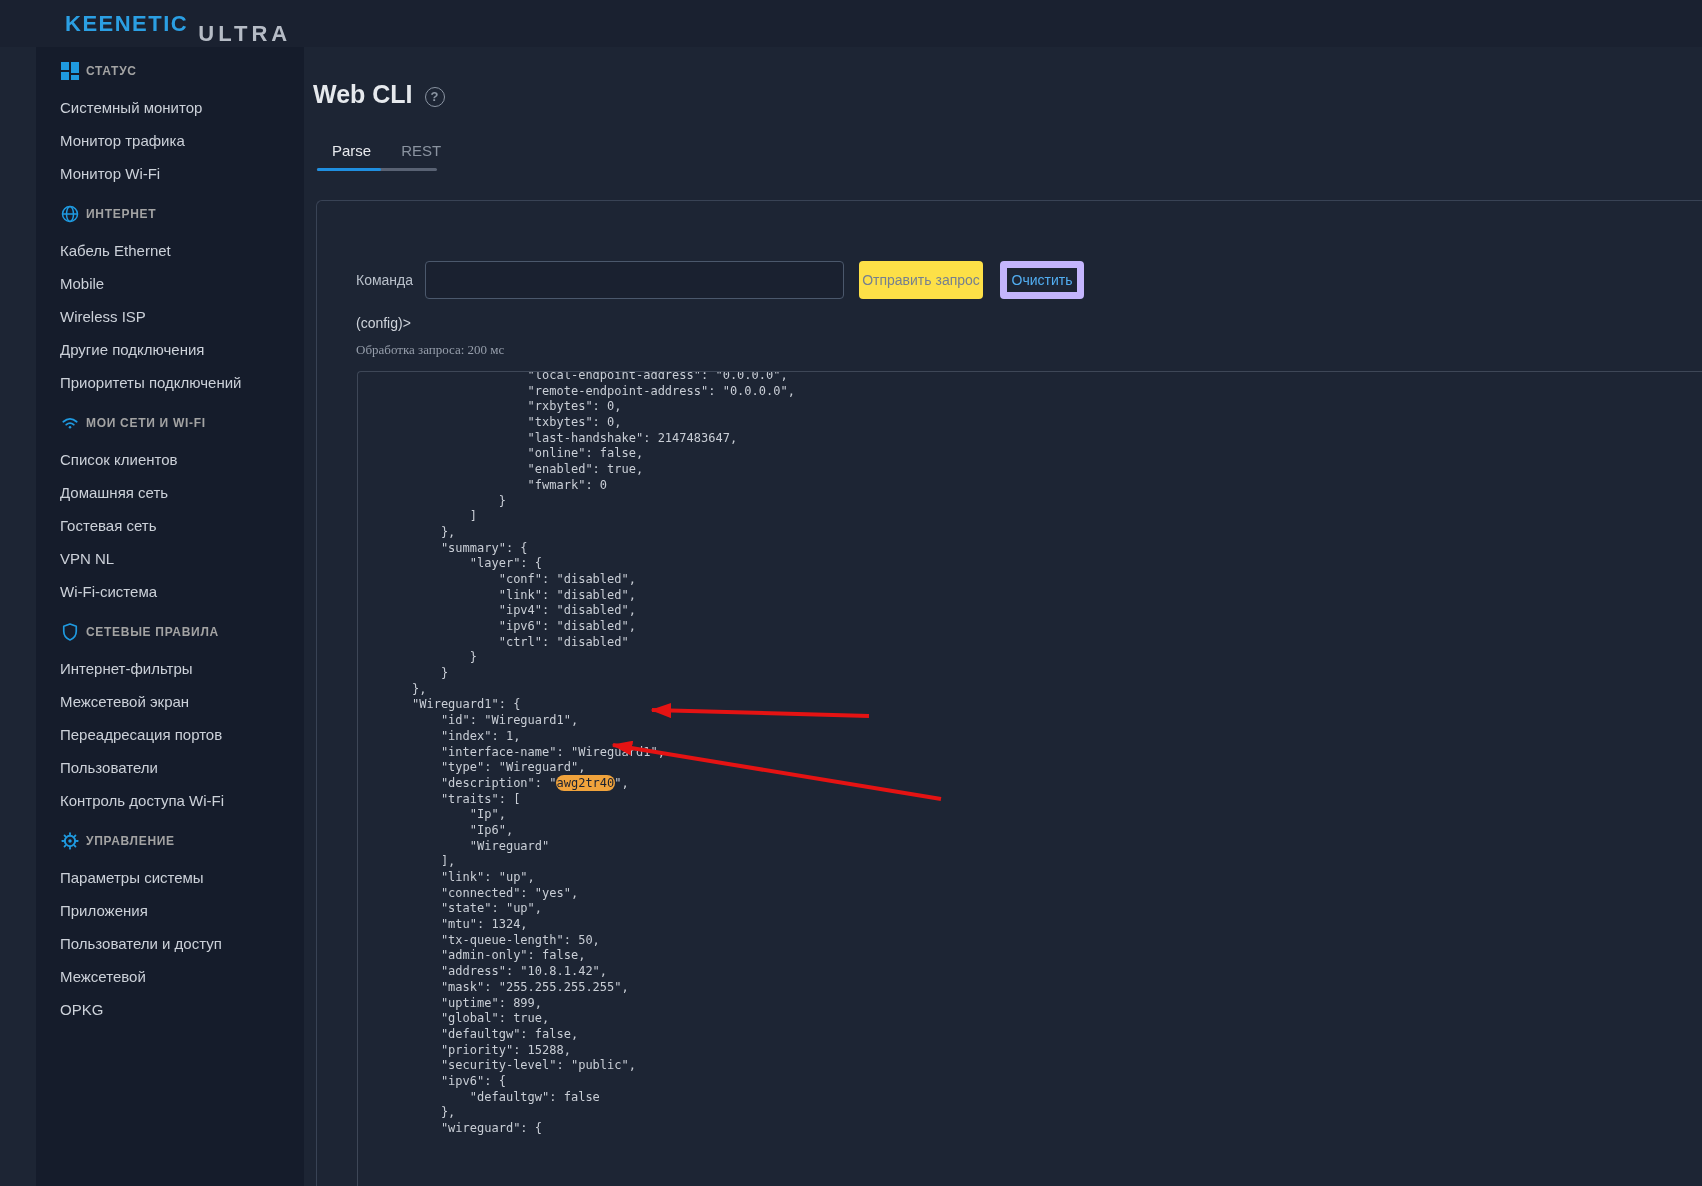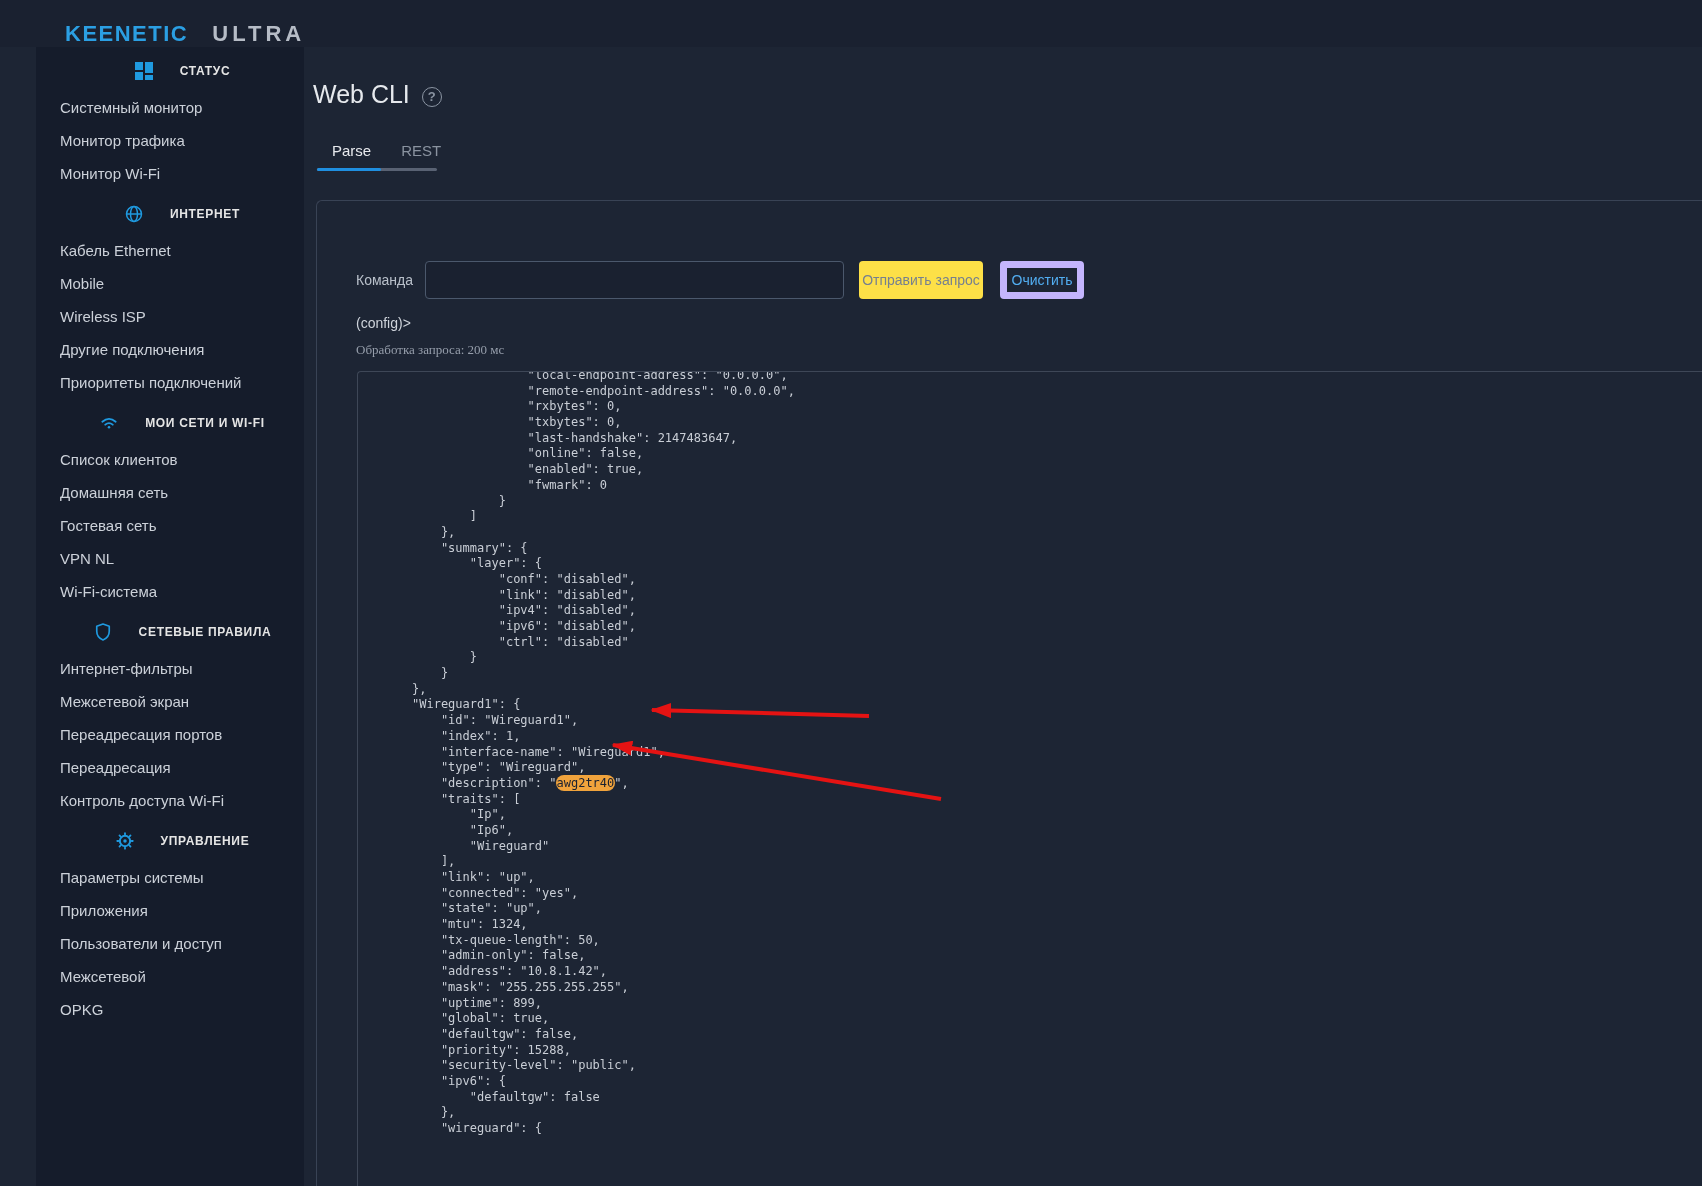--- a/index.html
+++ b/index.html
@@ -11,54 +11,53 @@
     position:relative;
   }
 
   
   .topbar {
     position:absolute; left:0; top:0; width:1702px; height:47px;
     background:#1a2130;
     display:flex; align-items:center;
     padding-left:65px;
   }
-  .logo { display:flex; align-items:flex-end; gap:24px; }
+  .logo { display:flex; align-items:center; gap:10px; }
   .logo-brand {
     color:#2b9fe3; font-size:22px; font-weight:bold; letter-spacing:1.5px;
   }
   .logo-model {
     color:#b6bcc6; font-size:22px; font-weight:bold; letter-spacing:4px;margin-top:21px;
   }
 
   
   .sidebar {
     position:absolute; left:36px; top:47px; width:268px; bottom:0;
     background:#151c2b;
     padding-top:0;
   }
   .nav-section {
-    display:flex; align-items:center; gap:26px;
+    display:flex; align-items:center; gap:6px;
     height:33px; margin-top:7px; margin-bottom:4px;
     padding-left:24px;
-    color:#e5e5e5; font-size:12px; font-weight:bold; letter-spacing:.7px;
+    color:#a3a3a3; font-size:12px; font-weight:bold; letter-spacing:.7px;
     text-transform:uppercase;
-    justify-content:center;
   }
   .nav-icon { width:20px; height:20px; display:inline-flex; }
   .nav-icon svg { width:20px; height:20px; }
   .nav-item {
     height:33px; line-height:33px; padding-left:24px;
     color:#ccd1d9; font-size:15px; cursor:pointer; white-space:nowrap;
   }
 
   
   .main { position:absolute; left:304px; top:47px; right:0; bottom:0; }
 
   .page-head { position:absolute; left:9px; top:33px; display:flex; align-items:center; gap:12px; }
-  .page-title { color:#e6e9ed; font-size:25px; font-weight:normal; }
+  .page-title { color:#e6e9ed; font-size:25px; font-weight:bold; }
   .help-icon {
     width:20px; height:20px; border:1.5px solid #8b95a3; border-radius:50%;
     color:#8b95a3; font-size:13px; font-weight:bold;
     display:flex; align-items:center; justify-content:center; cursor:pointer;
     margin-top:4px;
   }
 
   .tabs { position:absolute; left:13px; top:90px; display:flex; }
   .tab {
     padding:0 15px; height:32px; line-height:28px; font-size:15px;
@@ -179,21 +178,21 @@
       <span class="nav-icon">
         <svg viewBox="0 0 24 24" fill="none" stroke="#1f9ae0" stroke-width="2" stroke-linejoin="round">
           <path d="M12 2.5 L19.5 5.2 V11 C19.5 15.8 16.4 19.7 12 21.5 C7.6 19.7 4.5 15.8 4.5 11 V5.2 Z"></path>
         </svg>
       </span>
       <span>СЕТЕВЫЕ ПРАВИЛА</span>
     </div>
     <div class="nav-item">Интернет-фильтры</div>
     <div class="nav-item">Межсетевой экран</div>
     <div class="nav-item">Переадресация портов</div>
-    <div class="nav-item">Переадресация</div>
+    <div class="nav-item">Пользователи</div>
     <div class="nav-item">Контроль доступа Wi-Fi</div>
     <div class="nav-section">
       <span class="nav-icon">
         <svg viewBox="0 0 24 24">
           <g fill="#1f9ae0">
             <circle cx="12" cy="12" r="6.2" fill="none" stroke="#1f9ae0" stroke-width="2.4"></circle>
             <circle cx="12" cy="12" r="2.1"></circle>
             <rect x="10.9" y="1.6" width="2.2" height="3.6" rx="1" transform="rotate(0 12 12)"></rect>
             <rect x="10.9" y="1.6" width="2.2" height="3.6" rx="1" transform="rotate(45 12 12)"></rect>
             <rect x="10.9" y="1.6" width="2.2" height="3.6" rx="1" transform="rotate(90 12 12)"></rect>

